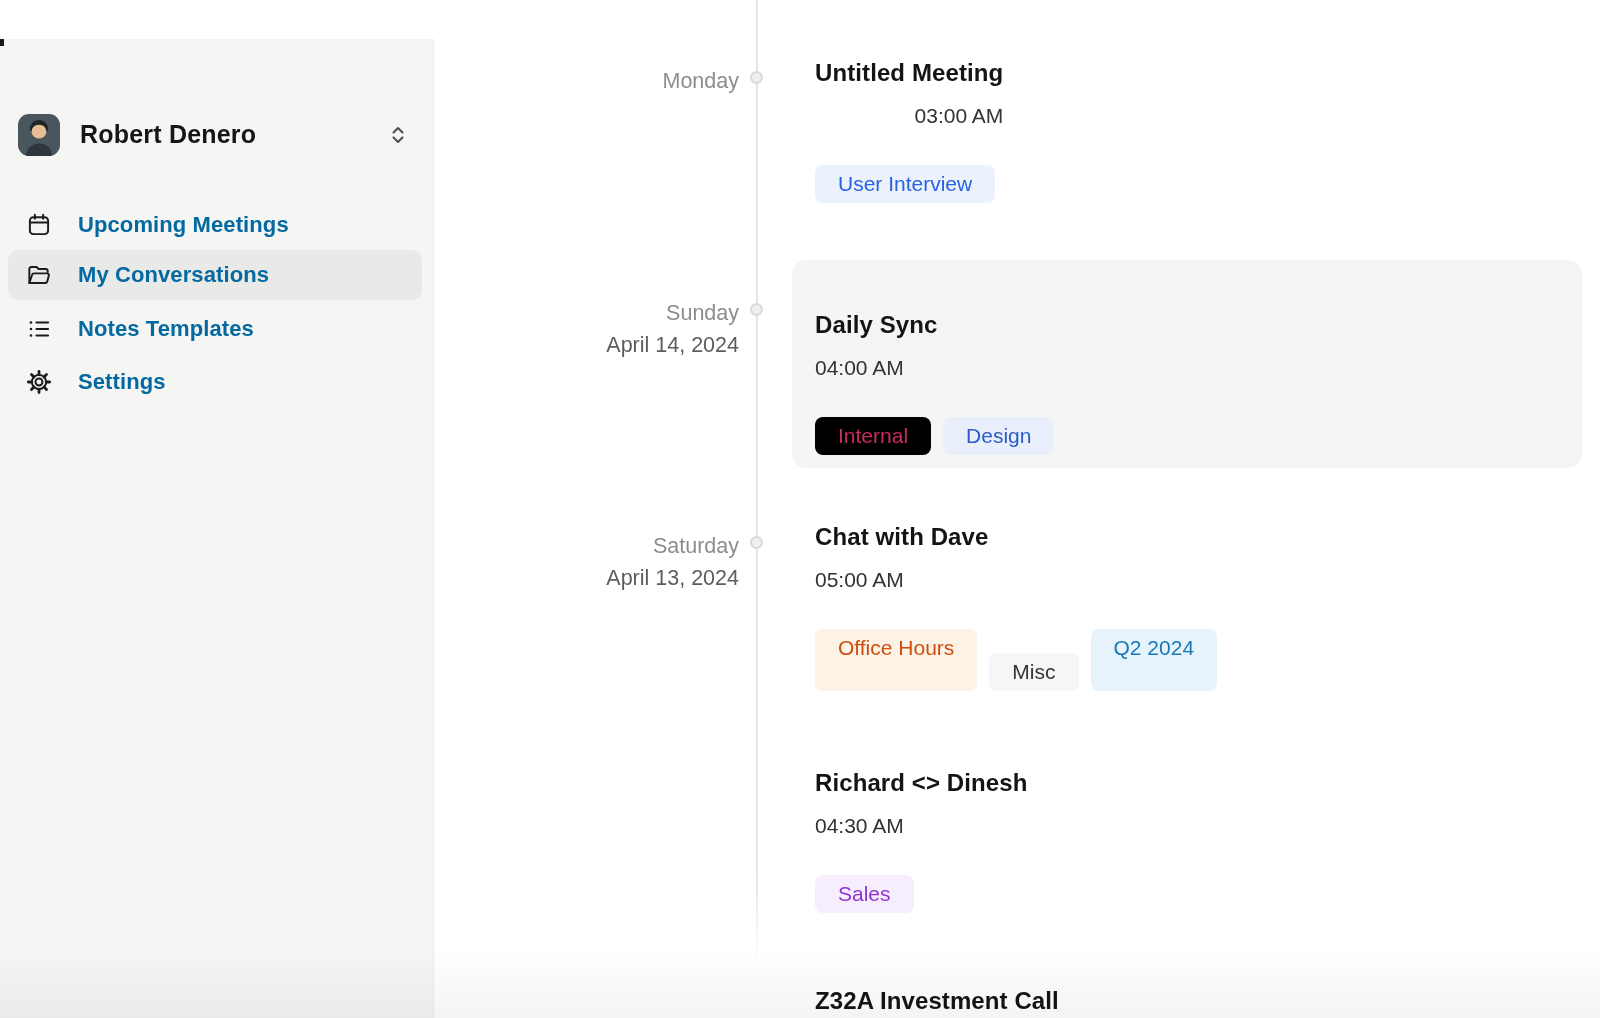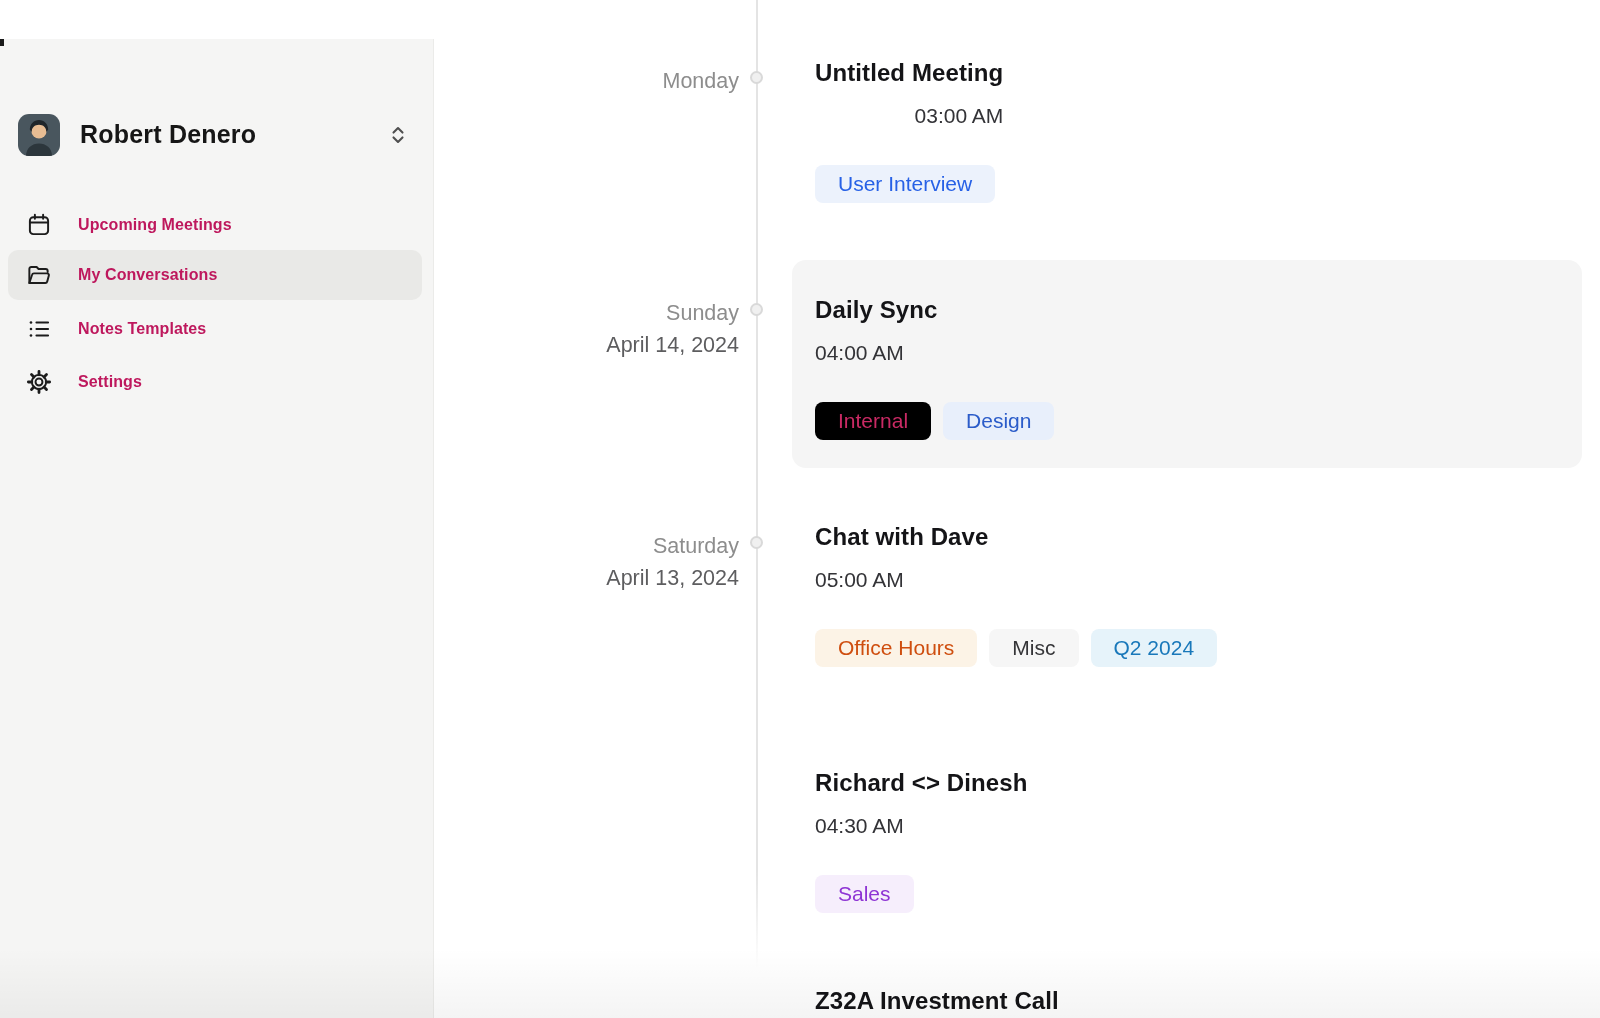--- a/index.html
+++ b/index.html
@@ -72,23 +72,23 @@
     position: absolute;
     left: 18px; top: 50%;
     transform: translateY(-50%);
     width: 26px; height: 26px;
   }
   .nav-icon svg { display: block; }
   .nav-label {
     position: absolute;
     left: 70px; top: 50%;
     transform: translateY(-50%);
-    font-size: 16px;
+    font-size: 22px;
     font-weight: 600;
-    color: #be185d;
+    color: #0369a1;
     white-space: nowrap;
     letter-spacing: 0.1px;
   }
 
   
   .main {
     position: absolute;
     left: 435px; top: 0;
     width: 1165px; height: 100%;
     background: #ffffff;
@@ -265,34 +265,34 @@
       </div>
     <div id="meetings">
         <div class="meeting" style="top: 58px; text-align: right;">
           <div class="meeting-title">Untitled Meeting</div>
           <div class="meeting-time">03:00 AM</div>
           <div class="meeting-tags">
             <span class="tag" style="color: rgb(39, 97, 230); background: rgb(236, 242, 252);">User Interview</span>
           </div>
         </div>
         <div class="meeting-card" style="top: 260px;"></div>
-        <div class="meeting" style="top: 295px;">
+        <div class="meeting" style="top: 310px;">
           <div class="meeting-title">Daily Sync</div>
           <div class="meeting-time">04:00 AM</div>
           <div class="meeting-tags">
             <span class="tag" style="color: rgb(201, 42, 100); background: #000000;">Internal</span>
             <span class="tag" style="color: rgb(43, 92, 201); background: rgb(232, 239, 251);">Design</span>
           </div>
         </div>
         <div class="meeting" style="top: 522px;">
           <div class="meeting-title">Chat with Dave</div>
           <div class="meeting-time">05:00 AM</div>
           <div class="meeting-tags">
             <span class="tag" style="color: rgb(207, 78, 15); background: rgb(252, 243, 230);">Office Hours</span>
-            <span class="tag" style="color: rgb(53, 53, 56); background: rgb(246, 246, 246);">Misc</span>
+            <span class="tag" style="color: rgb(53, 53, 56); background: rgb(246, 246, 246); margin-top: 24px;">Misc</span>
             <span class="tag" style="color: rgb(25, 120, 186); background: rgb(230, 243, 250);">Q2 2024</span>
           </div>
         </div>
         <div class="meeting" style="top: 768px;">
           <div class="meeting-title">Richard &lt;&gt; Dinesh</div>
           <div class="meeting-time">04:30 AM</div>
           <div class="meeting-tags">
             <span class="tag" style="color: rgb(142, 52, 212); background: rgb(246, 238, 252);">Sales</span>
           </div>
         </div>

